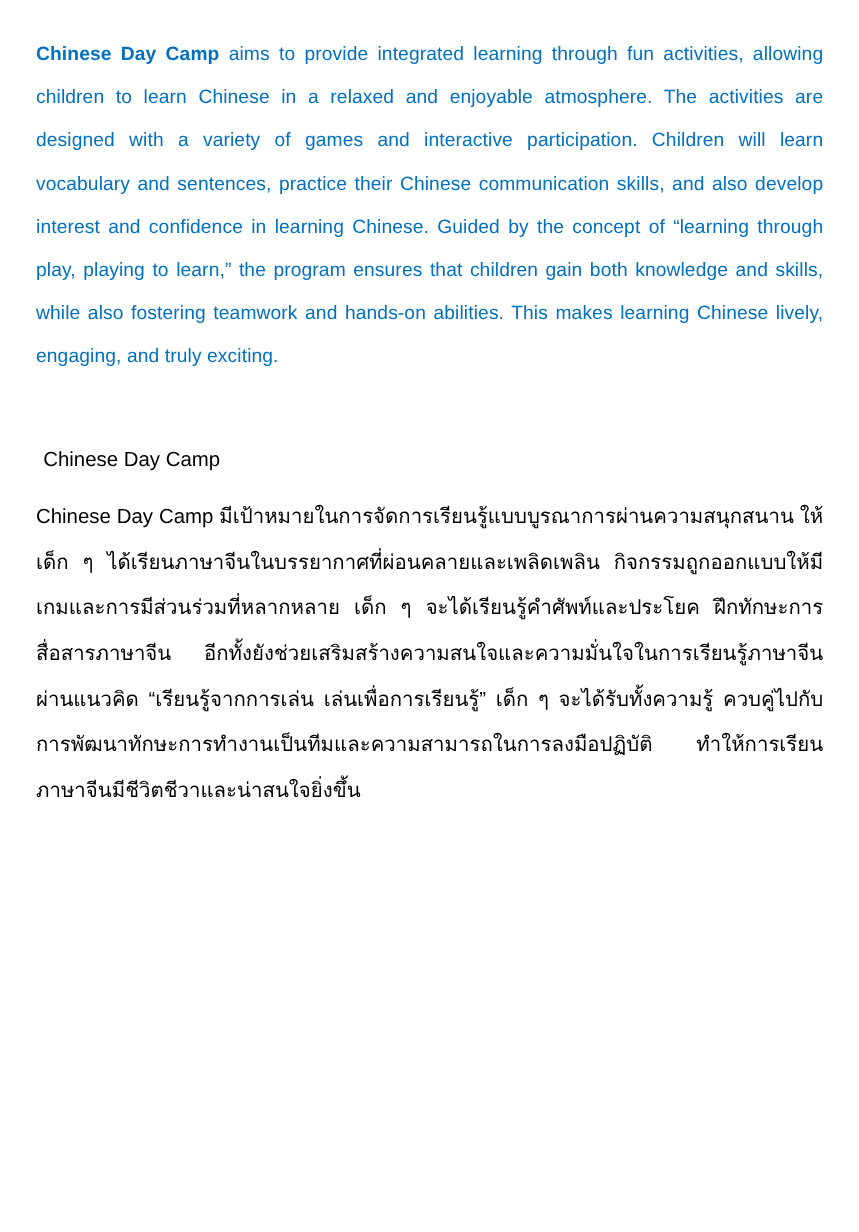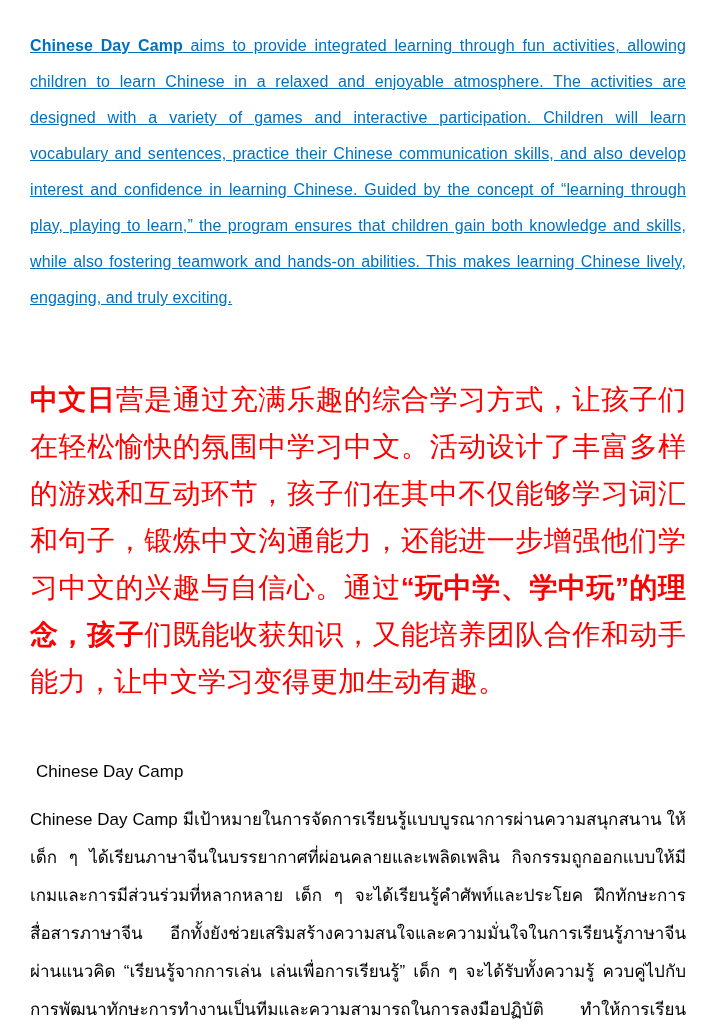--- a/index.html
+++ b/index.html
@@ -20,21 +20,20 @@
     padding: 0 30px;
     background: #ffffff;
   }
   .para-english {
     margin: 28px 0 0 0;
     color: #0070C0;
     font-size: 16px;
     line-height: 36px;
     text-align: justify;
     letter-spacing: 0.1px;
-    text-decoration: underline;
   }
   .para-english .lead-bold {
     font-weight: bold;
   }
   .para-chinese {
     margin: 60px 0 0 0;
     color: #FF0000;
     font-size: 28px;
     line-height: 47px;
     text-align: justify;
@@ -61,21 +60,18 @@
 </style>
 </head>
 <body>
 
 <div class="page">
 
   <p class="para-english">
     <span class="lead-bold">Chinese Day Camp</span><span> aims to provide integrated learning through fun activities, allowing children to learn Chinese in a relaxed and enjoyable atmosphere. The activities are designed with a variety of games and interactive participation. Children will learn vocabulary and sentences, practice their Chinese communication skills, and also develop interest and confidence in learning Chinese. Guided by the concept of “learning through play, playing to learn,” the program ensures that children gain both knowledge and skills, while also fostering teamwork and hands-on abilities. This makes learning Chinese lively, engaging, and truly exciting.</span>
   </p>
 
-  <p class="para-chinese">
-    <span class="cn-bold">中文日</span><span>营是通过充满乐趣的综合学习方式，让孩子们在轻松愉快的氛围中学习中文。活动设计了丰富多样的游戏和互动环节，孩子们在其中不仅能够学习词汇和句子，锻炼中文沟通能力，还能进一步增强他们学习中文的兴趣与自信心。通过</span><span class="cn-bold">“玩中学、学中玩”的理念，孩子</span><span>们既能收获知识，又能培养团队合作和动手能力，让中文学习变得更加生动有趣。</span>
-  </p>
 
   <p class="thai-heading">Chinese Day Camp</p>
 
   <p class="para-thai">Chinese Day Camp มีเป้าหมายในการจัดการเรียนรู้แบบบูรณาการผ่านความสนุกสนาน ให้เด็ก ๆ ได้เรียนภาษาจีนในบรรยากาศที่ผ่อนคลายและเพลิดเพลิน กิจกรรมถูกออกแบบให้มีเกมและการมีส่วนร่วมที่หลากหลาย เด็ก ๆ จะได้เรียนรู้คำศัพท์และประโยค ฝึกทักษะการสื่อสารภาษาจีน อีกทั้งยังช่วยเสริมสร้างความสนใจและความมั่นใจในการเรียนรู้ภาษาจีน ผ่านแนวคิด “เรียนรู้จากการเล่น เล่นเพื่อการเรียนรู้” เด็ก ๆ จะได้รับทั้งความรู้ ควบคู่ไปกับการพัฒนาทักษะการทำงานเป็นทีมและความสามารถในการลงมือปฏิบัติ ทำให้การเรียนภาษาจีนมีชีวิตชีวาและน่าสนใจยิ่งขึ้น</p>
 
 </div>
 
 </body></html>

